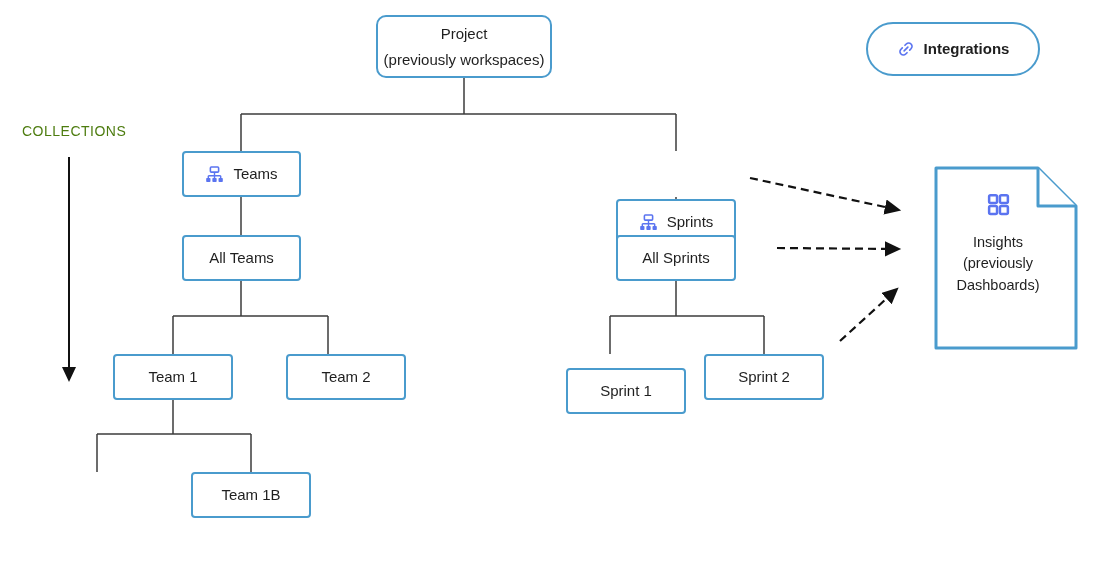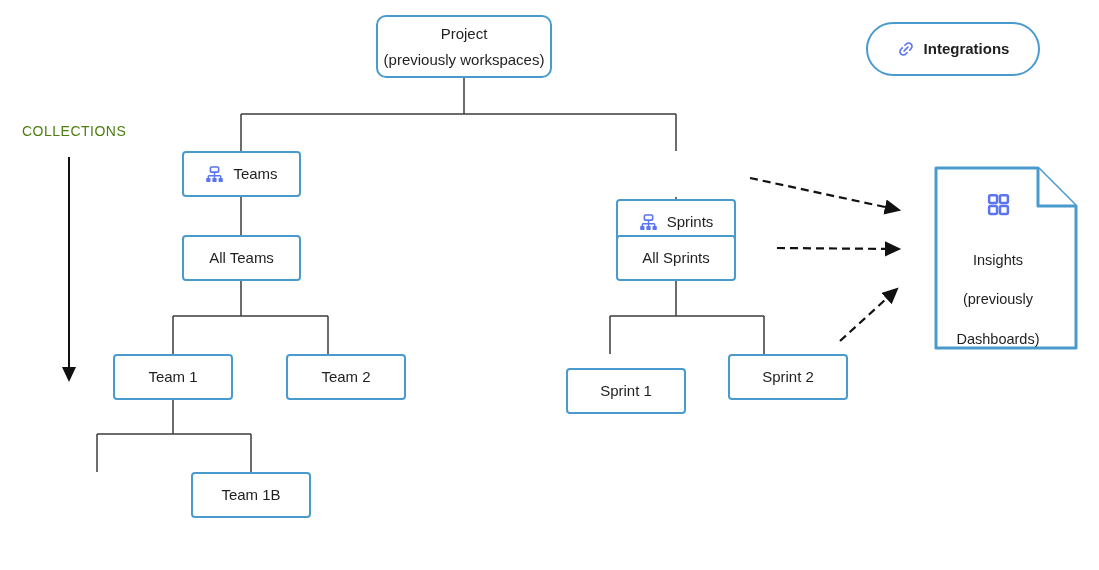--- a/index.html
+++ b/index.html
@@ -29,21 +29,21 @@
   .node .ic{display:flex;align-items:center;}
   .accent-icon{color:var(--icon-accent,#5b74f0);}
   .two-line{flex-direction:column;gap:6px;border-radius:10px;}
   .pill{border-radius:27px;font-weight:bold;}
   .collections{
     position:absolute;left:22px;top:123px;
     font-size:14px;letter-spacing:.5px;color:#4d7c0f;
   }
   .insights-content{
     position:absolute;left:936px;top:192px;width:124px;
-    display:flex;flex-direction:column;align-items:center;gap:20px;
+    display:flex;flex-direction:column;align-items:center;gap:2px;
     font-size:14.5px;line-height:1.35;text-align:center;
   }
   .insights-content .ic{margin-bottom:8px;}
 </style>
 </head>
 <body>
 
 <div id="canvas">
 
   <svg id="wires" viewBox="0 0 1099 570">
@@ -131,21 +131,21 @@
   <div class="node" style="left:113px;top:354px;width:120px;height:46px;">
     <span>Team 1</span>
   </div>
   <div class="node" style="left:268px;top:354px;width:120px;height:46px;margin-left:18px;">
     <span>Team 2</span>
   </div>
 
   <div class="node" style="left:550px;top:368px;width:120px;height:46px;margin-left:16px;">
     <span>Sprint 1</span>
   </div>
-  <div class="node" style="left:704px;top:354px;width:120px;height:46px;margin-left:24px;">
+  <div class="node" style="left:704px;top:354px;width:120px;height:46px;">
     <span>Sprint 2</span>
   </div>
 
   <div class="node" style="left:191px;top:472px;width:120px;height:46px;">
     <span>Team 1B</span>
   </div>
 
   <div class="insights-content">
     <span class="ic accent-icon">
       <svg width="25" height="25" viewBox="0 0 24 24">

